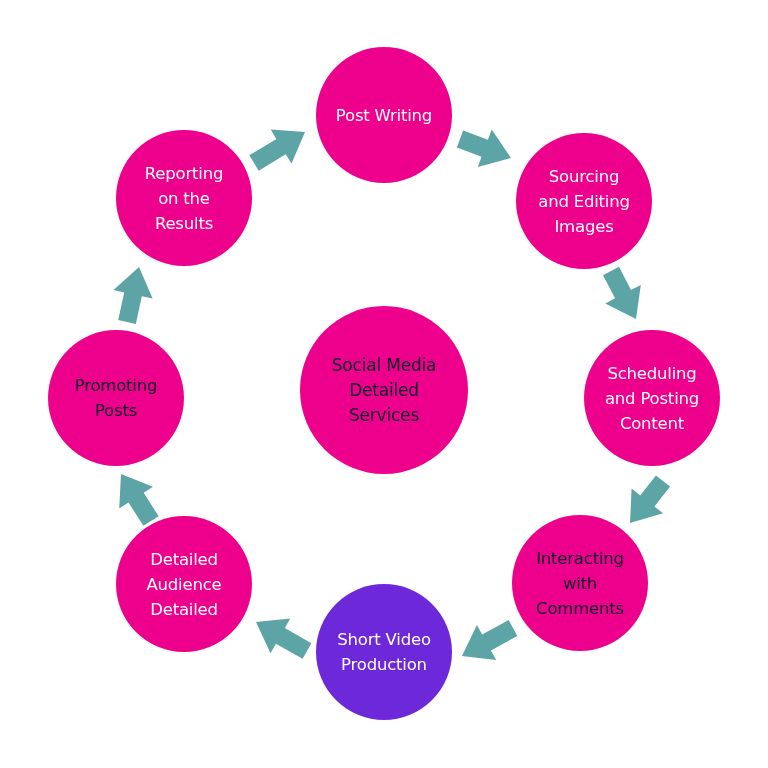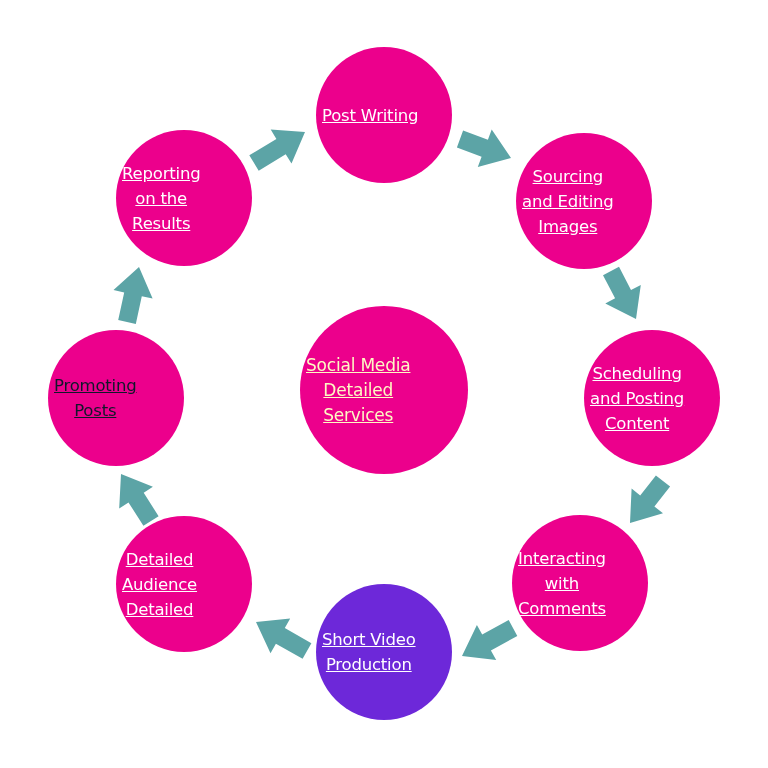--- a/index.html
+++ b/index.html
@@ -1,45 +1,44 @@
 <!DOCTYPE html>
 <html><head>
 <meta charset="utf-8">
 <style>
   html, body { margin: 0; padding: 0; background: #ffffff; }
   body { width: 768px; height: 768px; position: relative; overflow: hidden; font-family: "DejaVu Sans", sans-serif; }
   #diagram { position: absolute; left: 0; top: 0; width: 768px; height: 768px; }
   .node {
     position: absolute; border-radius: 50%;
-    display: flex; align-items: center; 
+    display: flex; align-items: center; justify-content: center;
     text-align: center; color: #ffffff;
     font-family: "DejaVu Sans", sans-serif; font-size: 16.5px; line-height: 25px;
     letter-spacing: -0.2px;
-    text-decoration: underline;
   }
   .node .label { display: block; padding: 0 6px; }
   .node .line { display: block; white-space: nowrap; }
   .node.center .line { font-size: 17px; line-height: 25px; }
 </style>
 </head>
 <body style="background: rgb(255, 255, 255);">
 
 <div id="diagram">
   <svg id="arrows" width="768" height="768" style="position:absolute;left:0;top:0;">
       <polygon points="258.7,170.7 285.7,154.2 291.5,163.6 305.0,132.0 270.7,129.5 276.4,138.9 249.3,155.3" fill="#5CA4A6"></polygon>
       <polygon points="456.9,147.4 481.6,156.7 477.8,167.0 511.0,158.0 491.7,129.5 487.9,139.8 463.1,130.6" fill="#5CA4A6"></polygon>
       <polygon points="603.0,275.2 615.1,298.3 605.3,303.4 636.0,319.0 640.8,284.9 631.0,290.0 619.0,266.8" fill="#5CA4A6"></polygon>
       <polygon points="655.9,475.4 640.2,495.4 631.6,488.6 630.0,523.0 663.0,513.3 654.4,506.5 670.1,486.6" fill="#5CA4A6"></polygon>
       <polygon points="508.7,620.1 482.2,634.6 476.9,625.0 462.0,656.0 496.2,660.1 490.9,650.4 517.3,635.9" fill="#5CA4A6"></polygon>
       <polygon points="311.4,643.2 284.8,628.0 290.2,618.5 256.0,622.0 270.5,653.2 275.9,643.7 302.6,658.8" fill="#5CA4A6"></polygon>
       <polygon points="158.6,516.2 143.7,492.8 152.9,486.8 121.0,474.0 119.2,508.4 128.5,502.4 143.4,525.8" fill="#5CA4A6"></polygon>
       <polygon points="135.8,323.9 141.8,296.3 152.6,298.6 139.0,267.0 113.5,290.1 124.2,292.4 118.2,320.1" fill="#5CA4A6"></polygon>
     </svg>
 
-  <div class="node center" style="left: 300px; top: 306px; width: 168px; height: 168px; background: rgb(236, 0, 140); color: #fef9c3;">
+  <div class="node center" style="left: 300px; top: 306px; width: 168px; height: 168px; background: rgb(236, 0, 140); color: #0f172a;">
     <span class="label">
       <span class="line">Social Media</span>
       <span class="line">Detailed</span>
       <span class="line">Services</span>
     </span>
   </div>
 
   <div class="node step" style="left: 316px; top: 47px; width: 136px; height: 136px; background: rgb(236, 0, 140); color: rgb(255, 255, 255);">
     <span class="label">
       <span class="line">Post Writing</span>
@@ -55,21 +54,21 @@
   </div>
 
   <div class="node step" style="left: 584px; top: 330px; width: 136px; height: 136px; background: rgb(236, 0, 140); color: rgb(255, 255, 255);">
     <span class="label">
       <span class="line">Scheduling</span>
       <span class="line">and Posting</span>
       <span class="line">Content</span>
     </span>
   </div>
 
-  <div class="node step" style="left: 512px; top: 515px; width: 136px; height: 136px; background: rgb(236, 0, 140); color: #ffffff;">
+  <div class="node step" style="left: 512px; top: 515px; width: 136px; height: 136px; background: rgb(236, 0, 140); color: #0f172a;">
     <span class="label">
       <span class="line">Interacting</span>
       <span class="line">with</span>
       <span class="line">Comments</span>
     </span>
   </div>
 
   <div class="node step" style="left: 316px; top: 584px; width: 136px; height: 136px; background: #6d28d9; color: rgb(255, 255, 255);">
     <span class="label">
       <span class="line">Short Video</span>

